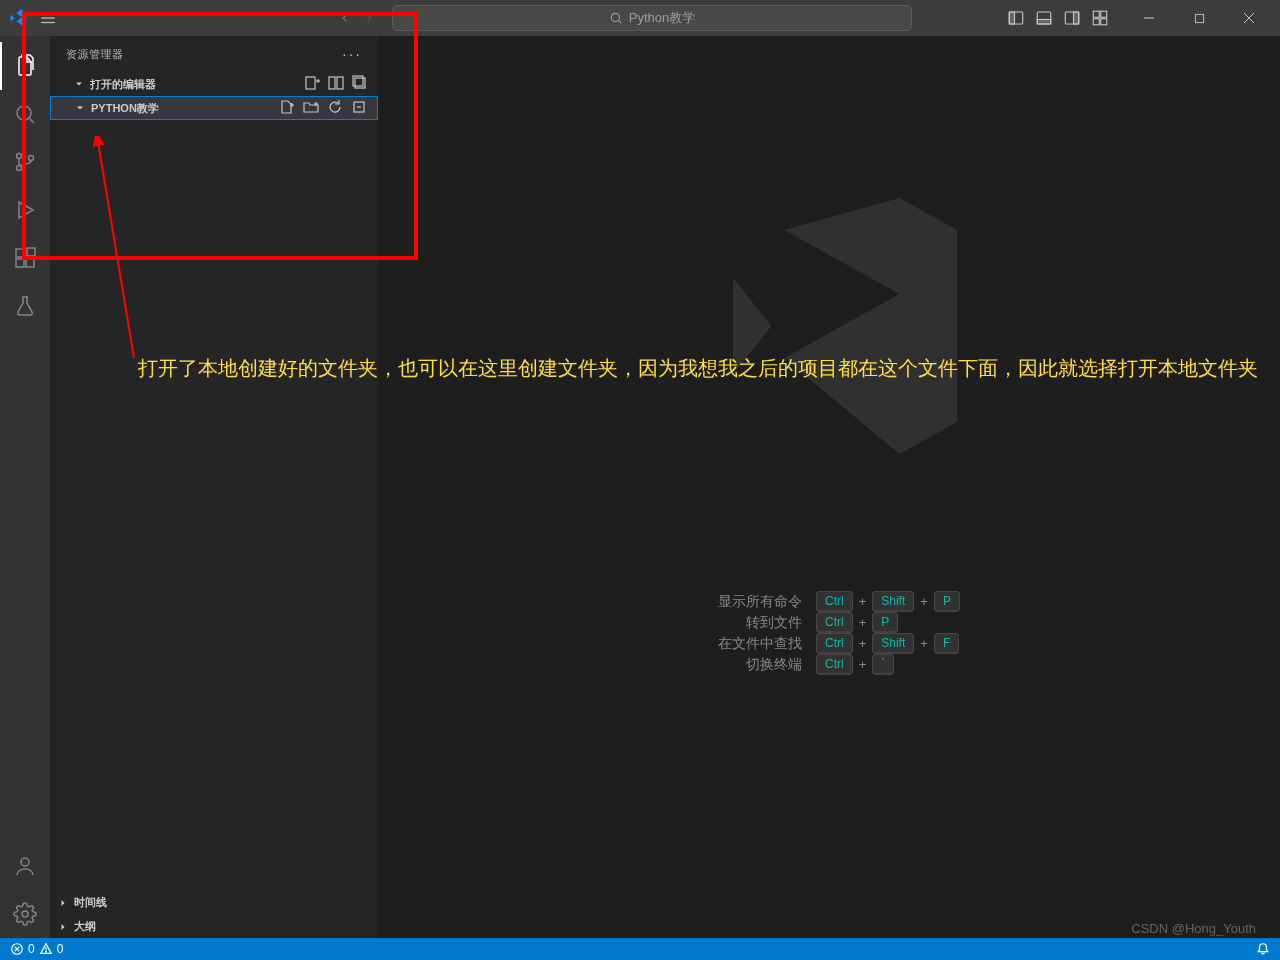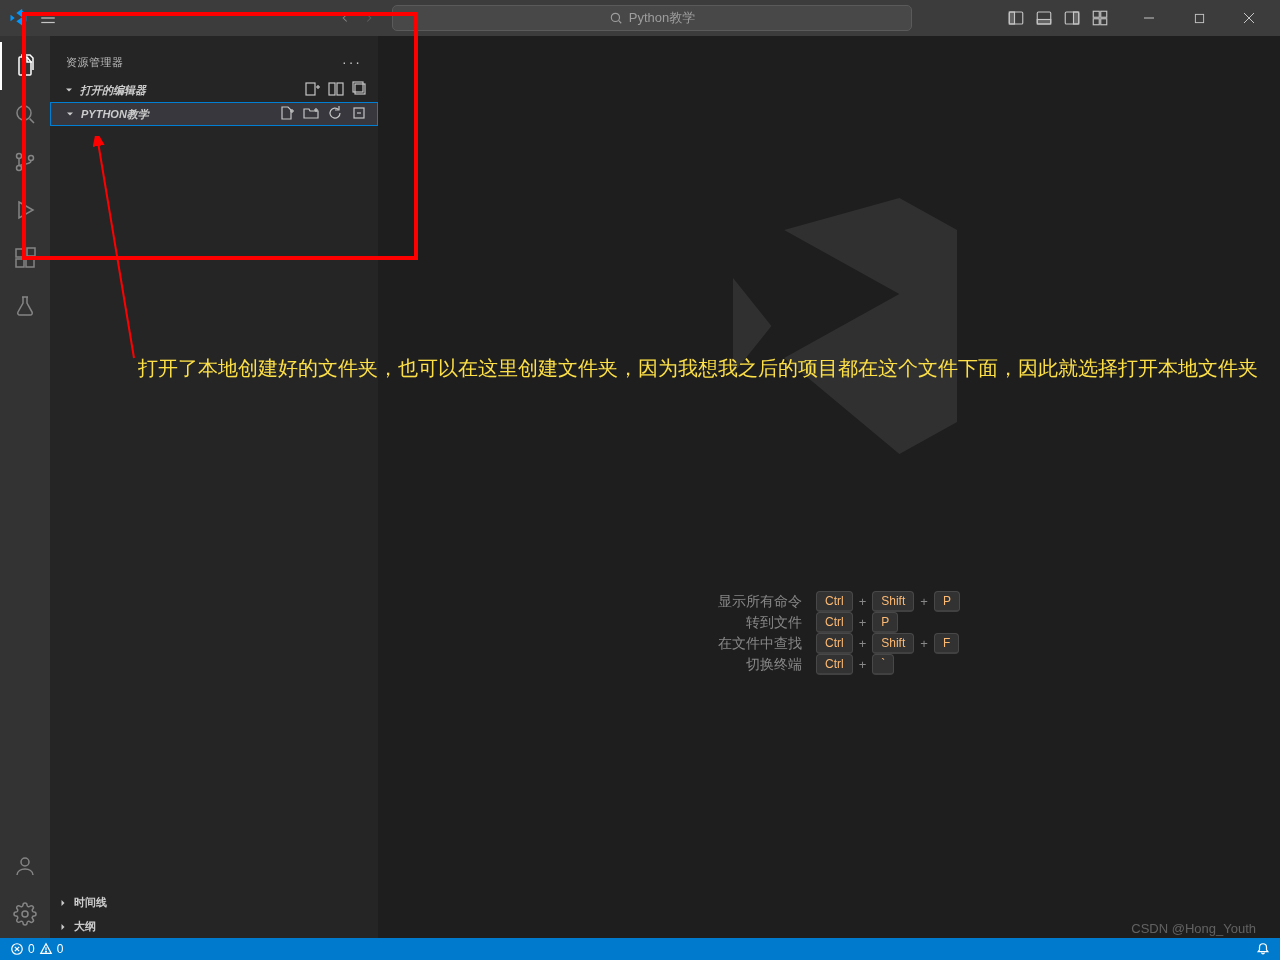--- a/index.html
+++ b/index.html
@@ -26,40 +26,40 @@
   
   .activitybar { width: 50px; background: #333333; display: flex; flex-direction: column; align-items: center; padding-top: 6px; }
   .act-item { width: 50px; height: 48px; display: flex; align-items: center; justify-content: center; color: #858585; position:relative; }
   .act-item.active { color: #ffffff; }
   .act-item.active::before { content:""; position:absolute; left:0; top:0; bottom:0; width:2px; background:#ffffff; }
   .act-bottom { margin-top: auto; padding-bottom: 6px; }
   .act-item svg { width: 24px; height: 24px; }
 
   
   .sidebar { width: 328px; background: #252526; display: flex; flex-direction: column; font-size: 13px; }
-  .side-header { height: 36px; display:flex; align-items:flex-end; padding: 8px 16px; color:#bbbbbb; font-size:11px; letter-spacing:0.5px;margin-top:6px; }
+  .side-header { height: 36px; display:flex; align-items:center; padding: 16px 16px; color:#bbbbbb; font-size:11px; letter-spacing:0.5px; }
   .side-header .more { margin-left:auto; color:#c5c5c5; letter-spacing:2px; font-size:14px; }
-  .side-section { height: 24px; display:flex; align-items:center; padding-left: 12px; color:#cccccc; font-size:11px; font-weight:bold; gap:4px;font-style:italic; }
+  .side-section { height: 24px; display:flex; align-items:center; padding-left: 22px; color:#cccccc; font-size:11px; font-weight:bold; gap:4px; }
   .side-section .chev { width:14px; height:14px; display:inline-flex; align-items:center; justify-content:center; }
   .side-section .actions { margin-left:auto; display:flex; gap:8px; padding-right:10px; color:#c5c5c5; }
   .side-section .actions svg { width:16px; height:16px; }
   .side-section.highlight { border: 1px solid #007fd4; background:#37373d; }
   .side-fill { flex:1; }
   .side-bottom-section { height:24px; display:flex; align-items:center; padding-left:6px; color:#cccccc; font-size:11px; font-weight:bold; gap:4px; border-top:1px solid #3c3c3c00; }
   .side-bottom-section .chev { width:14px; height:14px; display:inline-flex; align-items:center; justify-content:center; }
 
   
   .editor { flex: 1; background: #1e1e1e; position: relative; display:flex; align-items:center; justify-content:center; }
   .vscode-logo { position:absolute; top:130px; left:50%; transform:translateX(-50%); opacity:0.08; }
   .vscode-logo svg { width:320px; height:320px; fill:#ffffff; }
   .shortcuts { position:absolute; top:555px; left:50%; transform:translateX(-50%); display:flex; flex-direction:column; }
   .sc-row { display:flex; align-items:center; justify-content:flex-end; gap:14px; color:#9a9a9a; font-size:14px; }
   .sc-label { min-width:120px; text-align:right; color:rgba(204,204,204,0.6); }
   .keys { display:flex; align-items:center; gap:6px; flex-wrap:nowrap; min-width:160px; justify-content:flex-start;}
-  .key { background: rgba(128,128,128,0.2); border:1px solid rgba(90,90,90,0.6); border-bottom:2px solid rgba(70,70,70,0.8); border-radius:4px; padding:2px 8px; font-size:12px; color:#fdba74; }
+  .key { background: rgba(128,128,128,0.2); border:1px solid rgba(90,90,90,0.6); border-bottom:2px solid rgba(70,70,70,0.8); border-radius:4px; padding:2px 8px; font-size:12px; color:#14b8a6; }
   .plus { color:#888; font-size:13px; }
 
   
   .statusbar { height: 22px; background: #007acc; display: flex; align-items: center; color: #ffffff; font-size: 12px; padding: 0 10px; gap: 12px; }
   .statusbar .status-item { display:flex; align-items:center; gap:4px; }
   .statusbar .right { margin-left:auto; display:flex; gap:12px; align-items:center; }
   .statusbar svg { width:14px; height:14px; }
 
   
   .anno-box { position:absolute; left:22px; top:12px; width:396px; height:248px; border:4px solid #ff0000; pointer-events:none; }

